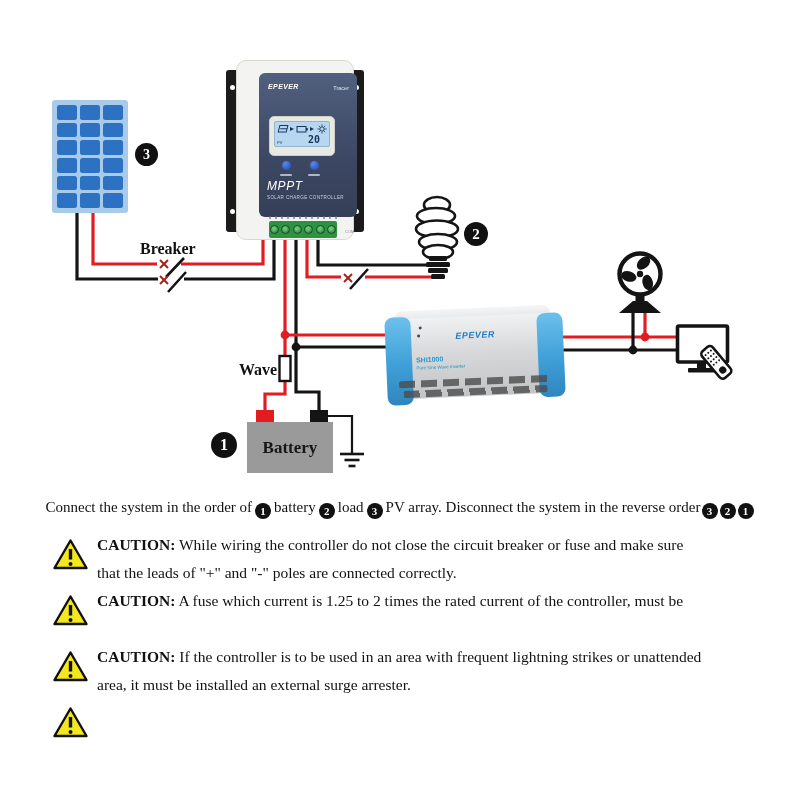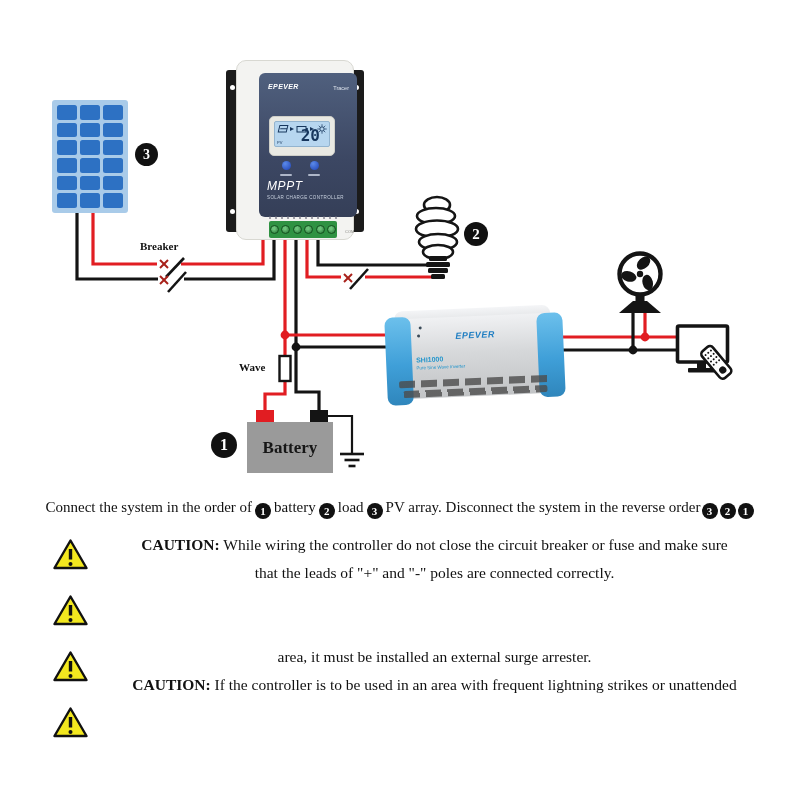--- a/index.html
+++ b/index.html
@@ -23,21 +23,21 @@
     background:linear-gradient(180deg,#50607e 0%,#3c4763 60%,#353f58 100%);}
   .ctl-logo{position:absolute;left:9px;top:10px;color:#fff;font-style:italic;font-weight:bold;
     font-size:7px;letter-spacing:.4px;font-family:"Liberation Sans",sans-serif;}
   .ctl-model{position:absolute;right:8px;top:12px;color:#dfe5ee;font-size:5.5px;
     font-family:"Liberation Sans",sans-serif;}
   .lcd-bezel{position:absolute;left:10px;top:43px;width:66px;height:40px;background:#e9e9e3;
     border-radius:5px;border:1px solid #cfcfc8;box-sizing:border-box;}
   .lcd-screen{position:absolute;left:4px;top:4px;width:56px;height:26px;background:#b7d6ef;
     border:1px solid #93b4cf;border-radius:2px;box-sizing:border-box;}
   .lcd-value{position:absolute;right:9px;bottom:1px;font-family:"DejaVu Sans Mono",monospace;
-    font-weight:bold;font-size:16px;color:#17365c;}
+    font-weight:bold;font-size:10px;color:#17365c;}
   .lcd-pv{position:absolute;left:2px;bottom:1px;font-size:4px;color:#17365c;
     font-family:"Liberation Sans",sans-serif;}
   .btn-blue{position:absolute;width:9px;height:9px;border-radius:50%;
     background:radial-gradient(circle at 35% 30%,#5b8ae8,#1d41b5);top:88px;}
   .btn-label{position:absolute;width:12px;height:2px;background:#aeb7c9;top:101px;border-radius:1px;}
   .ctl-mppt{position:absolute;left:8px;top:106px;color:#fff;font-style:italic;font-weight:normal;
     font-size:12px;letter-spacing:.6px;font-family:"Liberation Sans",sans-serif;}
   .ctl-sub{position:absolute;left:8px;top:122px;color:#c9d2e0;font-size:4.5px;letter-spacing:.4px;
     font-family:"Liberation Sans",sans-serif;}
   .term-symbols{position:absolute;left:32px;top:155px;width:68px;height:3px;
@@ -70,30 +70,30 @@
     background:repeating-linear-gradient(90deg,#4c4c4c 0 16px,transparent 16px 22px);opacity:.8;}
 
   
   .battery{left:247px;top:422px;width:86px;height:51px;background:#9a9a9a;z-index:2;
     display:flex;align-items:center;justify-content:center;}
   .battery-label{font-weight:bold;font-size:17px;color:#161616;}
 
   
   .badge{position:absolute;background:#111;color:#fff;border-radius:50%;z-index:3;
     display:flex;align-items:center;justify-content:center;font-weight:bold;}
-  .label{position:absolute;font-weight:bold;font-size:11px;color:#111;z-index:3;}
+  .label{position:absolute;font-weight:bold;font-size:16px;color:#111;z-index:3;}
 
   
   .order-line{left:0;top:499px;width:800px;text-align:center;font-size:15px;white-space:nowrap;z-index:3;}
   .badge-sm{display:inline-flex;width:16px;height:16px;border-radius:50%;background:#111;color:#fff;
     font-size:11px;font-weight:bold;align-items:center;justify-content:center;
     vertical-align:-3px;margin:0 3px;}
   .badge-sm.tight{margin:0 1px;}
   .caution{position:absolute;left:52px;width:720px;z-index:3;}
-  .caution .txt{margin-left:45px;font-size:15.5px;line-height:28px;text-align:center;}
+  .caution .txt{margin-left:45px;font-size:15.5px;line-height:28px;}
   .caution b{font-weight:bold;}
   .warn{position:absolute;left:0;top:7px;}
 </style>
 </head>
 <body>
 
 <div class="canvas">
 
   <svg class="abs" width="800" height="800" viewBox="0 0 800 800" style="left:0;top:0;z-index:1;">
 
@@ -326,33 +326,35 @@
     </div>
   </div>
 
   <div class="caution" style="top:587px;">
     <svg class="warn" width="37" height="33" viewBox="0 0 37 33">
       <polygon points="18.5,2.5 34.5,30 2.5,30" fill="#f3e81f" stroke="#111" stroke-width="2.4" stroke-linejoin="round"></polygon>
       <line x1="18.5" y1="11" x2="18.5" y2="21.5" stroke="#111" stroke-width="3.4"></line>
       <circle cx="18.5" cy="26" r="2" fill="#111"></circle>
     </svg>
     <div class="txt">
+      <div><b>CAUTION:</b>
+        <span>A fuse which current is 1.25 to 2 times the rated current of the controller, must be</span></div>
     </div>
   </div>
 
   <div class="caution" style="top:643px;">
     <svg class="warn" width="37" height="33" viewBox="0 0 37 33">
       <polygon points="18.5,2.5 34.5,30 2.5,30" fill="#f3e81f" stroke="#111" stroke-width="2.4" stroke-linejoin="round"></polygon>
       <line x1="18.5" y1="11" x2="18.5" y2="21.5" stroke="#111" stroke-width="3.4"></line>
       <circle cx="18.5" cy="26" r="2" fill="#111"></circle>
     </svg>
     <div class="txt">
-      <div><span>area, it must be installed an external surge arrester.</span></div>
       <div><b>CAUTION:</b>
         <span>If the controller is to be used in an area with frequent lightning strikes or unattended</span></div>
+      <div><span>area, it must be installed an external surge arrester.</span></div>
     </div>
   </div>
 
   <div class="caution" style="top:699px;">
     <svg class="warn" width="37" height="33" viewBox="0 0 37 33">
       <polygon points="18.5,2.5 34.5,30 2.5,30" fill="#f3e81f" stroke="#111" stroke-width="2.4" stroke-linejoin="round"></polygon>
       <line x1="18.5" y1="11" x2="18.5" y2="21.5" stroke="#111" stroke-width="3.4"></line>
       <circle cx="18.5" cy="26" r="2" fill="#111"></circle>
     </svg>
     <div class="txt">

